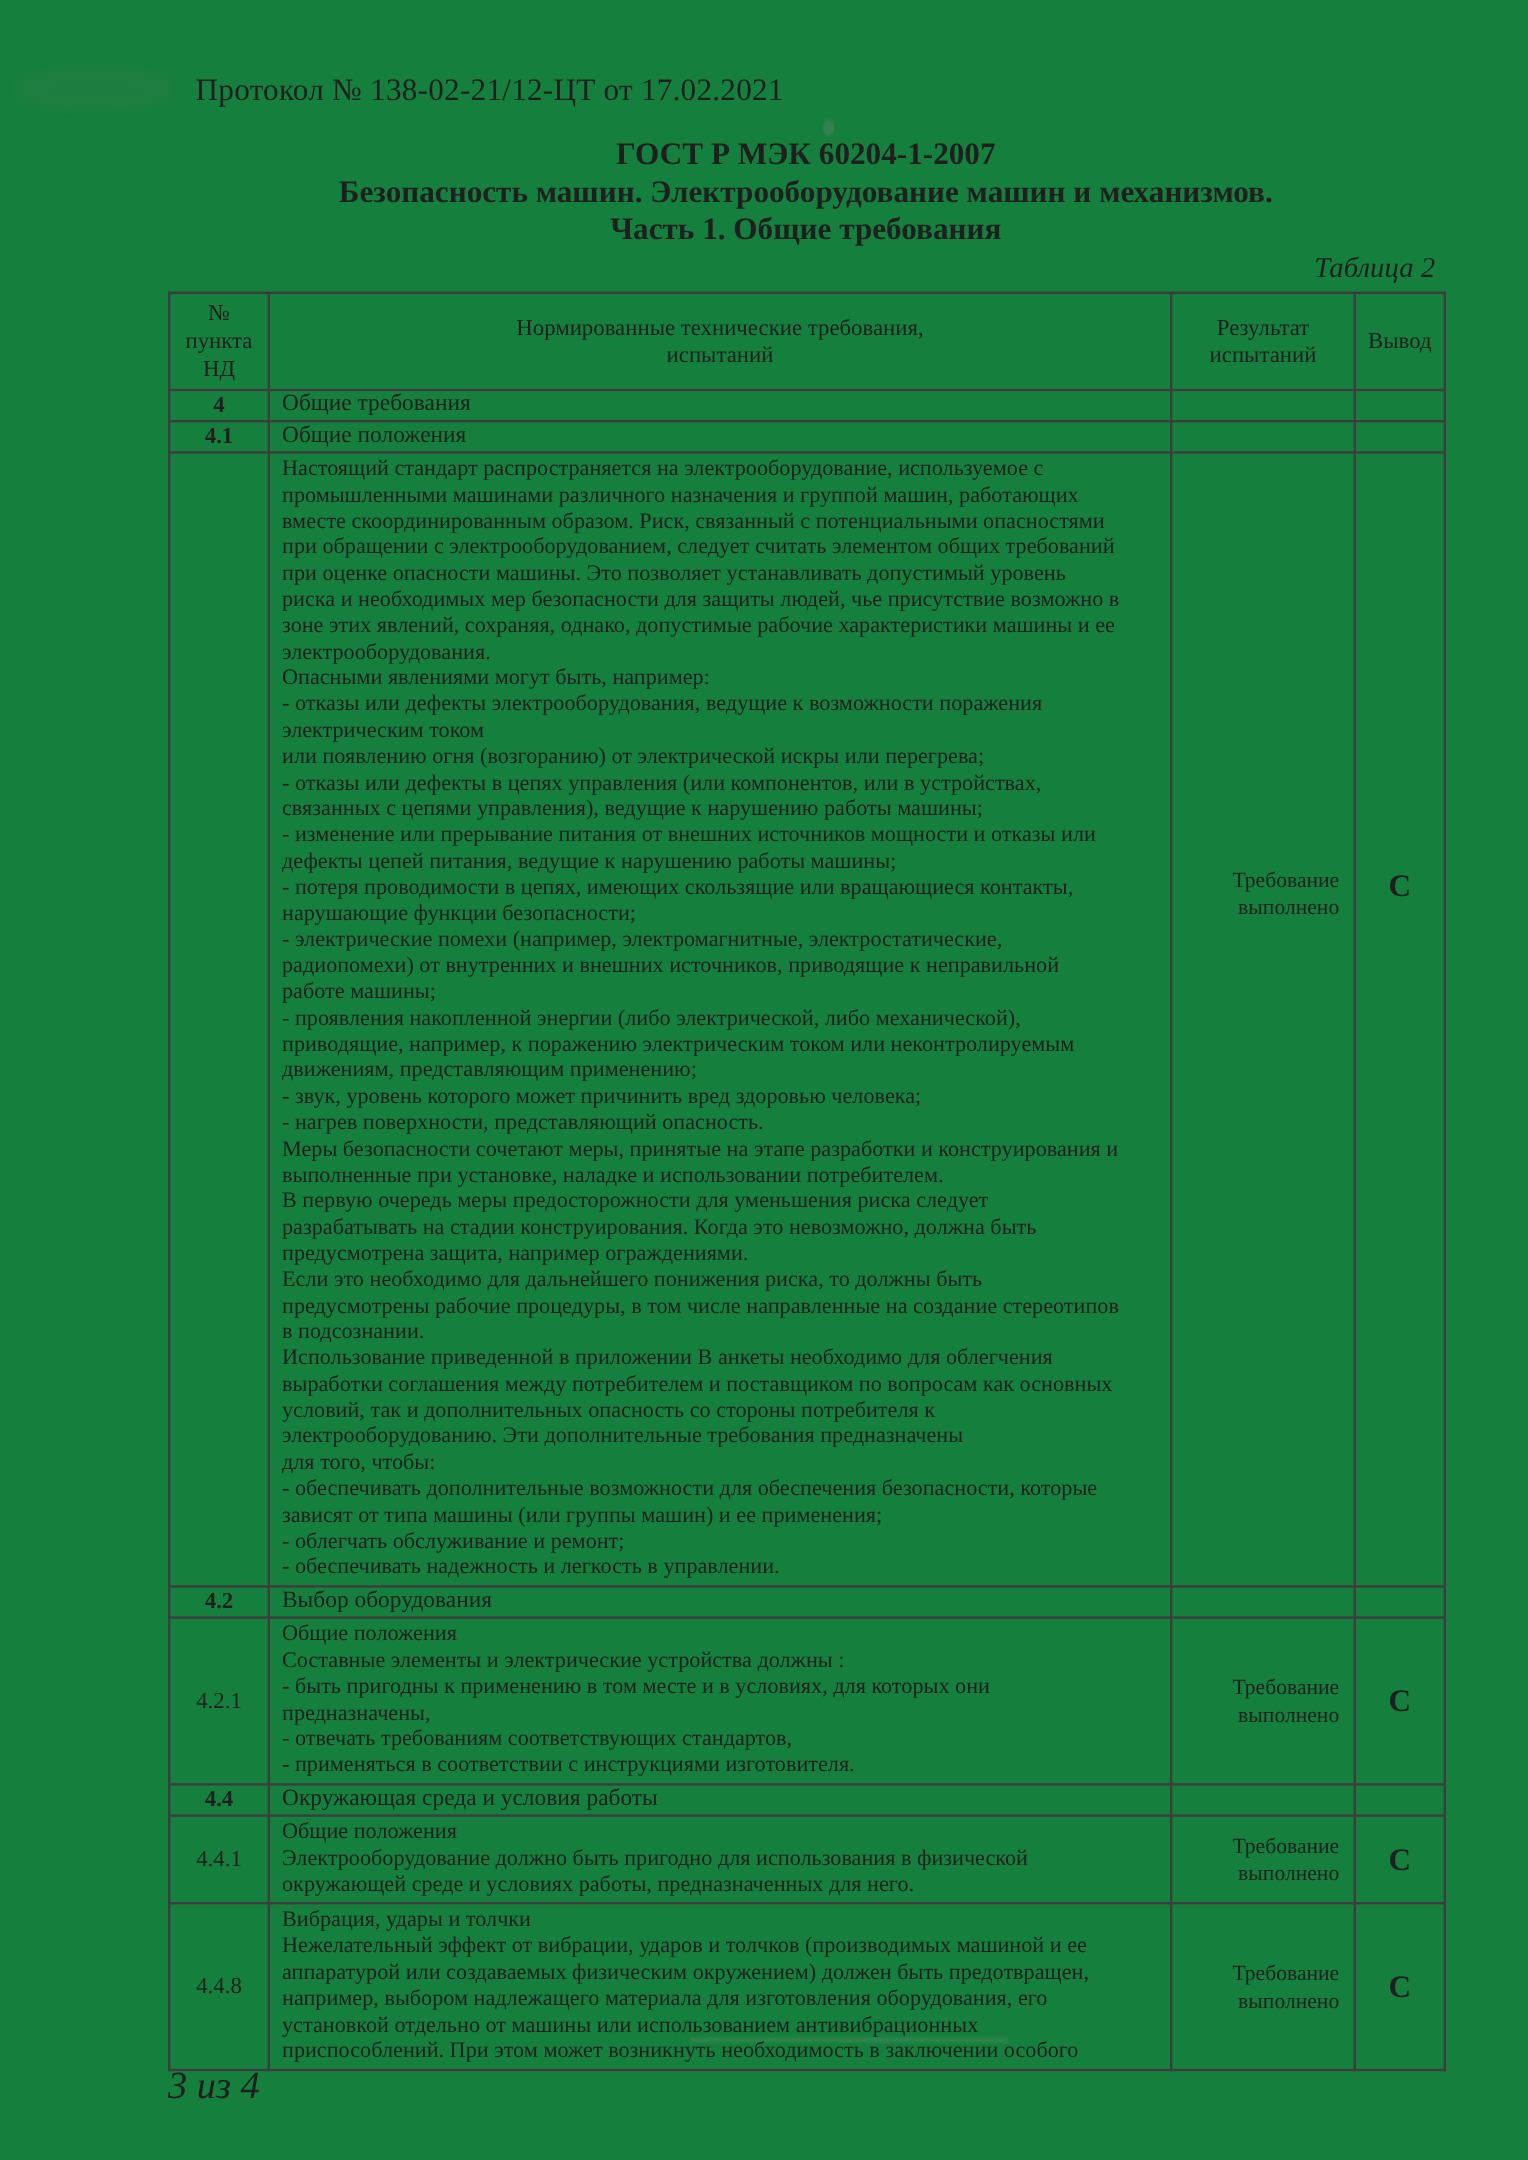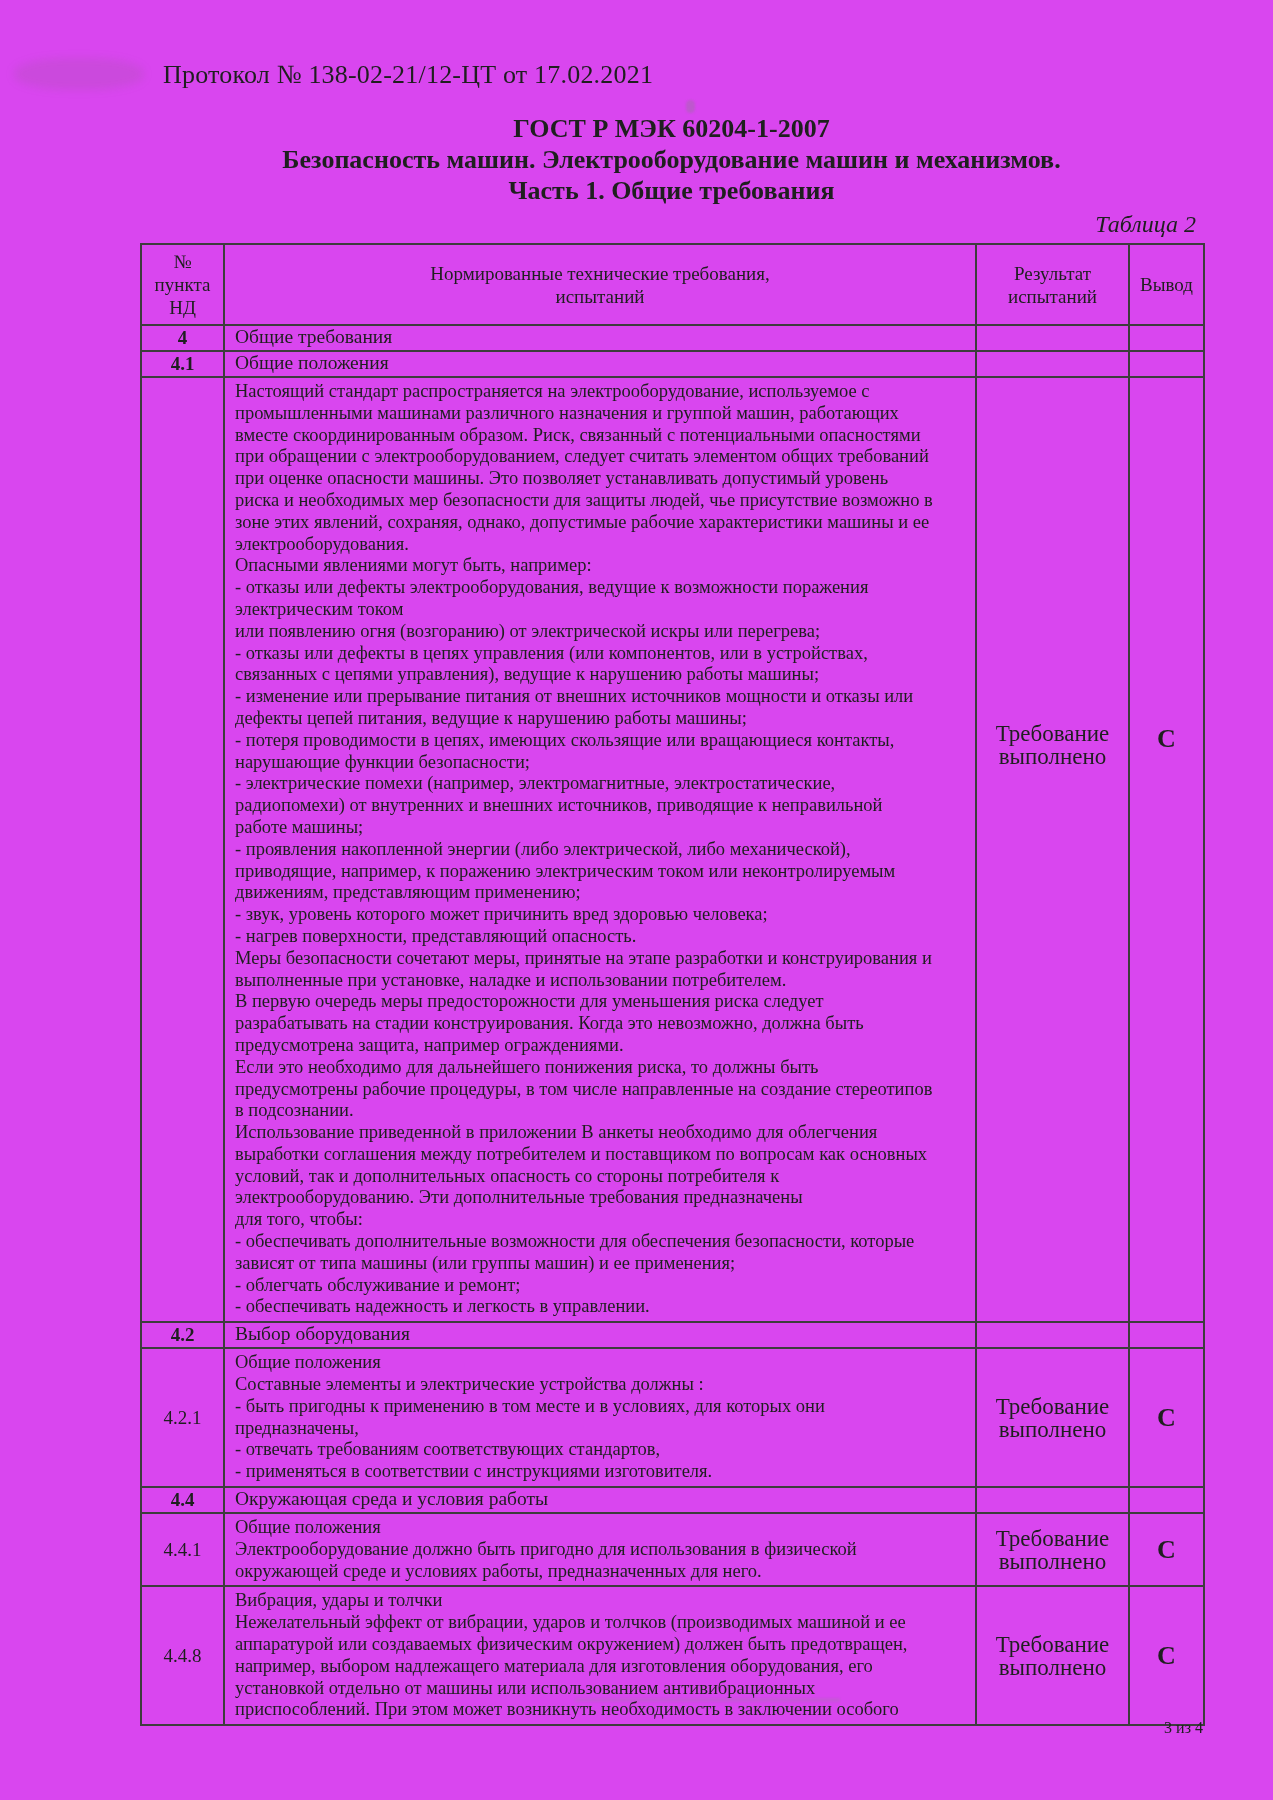--- a/index.html
+++ b/index.html
@@ -4,21 +4,21 @@
 <style>
   html,body { margin:0; padding:0; }
   body {
     width:1273px; height:1800px;
     background:#ffffff;
     font-family:"Liberation Serif", serif;
     color:#1f1f1f;
     position:relative;
     overflow:hidden;
   }
-  .page { position:absolute; inset:0; background:#d946ef; }
+  .page { position:absolute; inset:0; background:#15803d; }
 
   .protocol-line {
     position:absolute; left:163px; top:60px;
     font-size:26px; letter-spacing:0.2px; white-space:nowrap;
   }
 
   .doc-titles {
     position:absolute; left:140px; top:113px; width:1063px;
     text-align:center; font-weight:bold; font-size:26px; line-height:31px;
   }
@@ -57,33 +57,33 @@
   }
 
   td.num {
     text-align:center; vertical-align:middle;
     font-size:19px; padding:0 2px;
   }
   td.txt { padding:3px 8px 3px 10px; vertical-align:top; }
   .tline { font-size:18.5px; line-height:21.8px; white-space:nowrap; }
 
   td.res {
-    text-align:center; vertical-align:middle;
-    font-size:23px; line-height:23px; padding:0 12px;
+    text-align:right; vertical-align:middle;
+    font-size:18px; line-height:23px; padding:0 12px;
   }
   td.ver {
     text-align:center; vertical-align:middle;
     font-size:26px; font-weight:bold;
   }
   tr.tall td.res { vertical-align:top; padding-top:344px; }
   tr.tall td.ver { vertical-align:top; padding-top:346px; }
 
   .page-footer {
     position:absolute; left:140px; top:1719px; width:1063px;
-    text-align:right; font-size:16px;
+    text-align:left; font-size:32px;font-style:italic;
   }
 
   
   .artifact { position:absolute; pointer-events:none; }
   .smudge-topleft {
     left:14px; top:58px; width:130px; height:32px;
     background:rgba(105,98,92,0.12); border-radius:45%;
     filter:blur(4px);
   }
   .dot-under-protocol {

